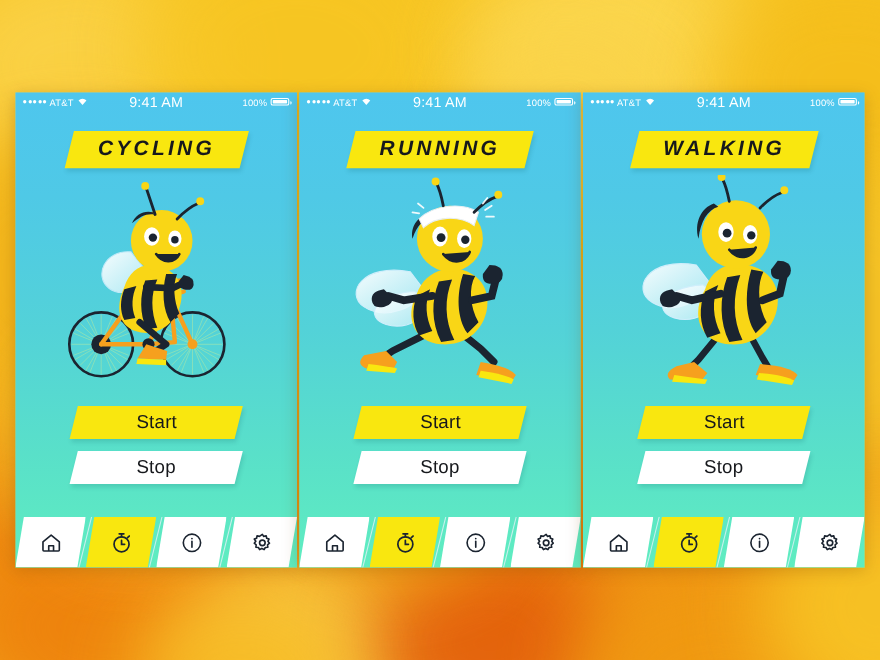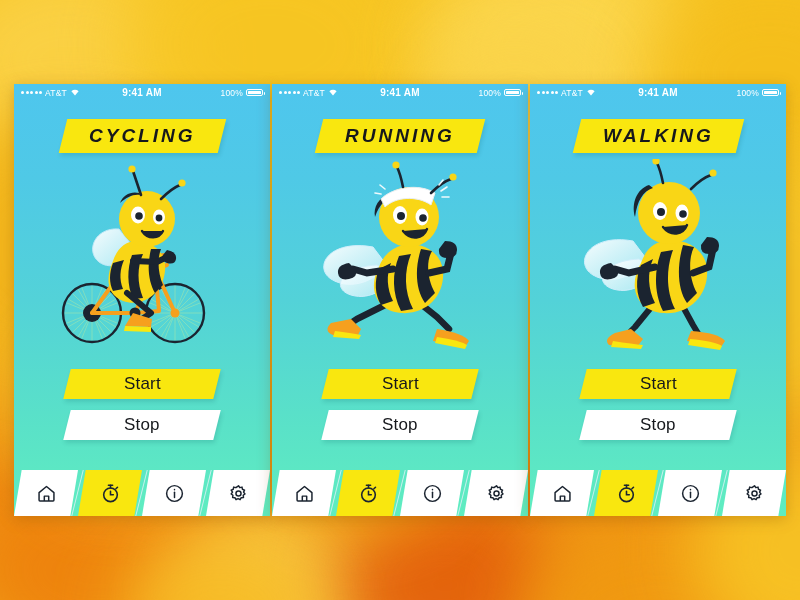--- a/index.html
+++ b/index.html
@@ -51,21 +51,21 @@
     display:flex; align-items:center;
     color:#ffffff; font-size:8.5px; letter-spacing:.2px;
     padding:0 7px; position:relative;gap:41px;
   }
   .sb-left{ display:flex; align-items:center; gap:3px; }
   .dots{ display:flex; gap:1.5px; align-items:center; }
   .dots i{ width:3px; height:3px; border-radius:50%; background:#fff; display:block; }
   .wifi{ display:inline-block; }
   .sb-center{
     position:absolute; left:0; right:0; text-align:center;
-    font-size:10px; font-weight:bold; pointer-events:none;
+    font-size:13px; font-weight:normal; pointer-events:none;
   }
   .sb-right{ margin-left:auto; display:flex; align-items:center; gap:3px; z-index:1;}
   .batt{
     width:17px; height:7.5px; border:1px solid #fff; border-radius:2px;
     position:relative; padding:1px;
   }
   .batt::after{
     content:""; position:absolute; right:-3px; top:2px;
     width:1.5px; height:3.5px; background:#fff; border-radius:0 1px 1px 0;
   }

